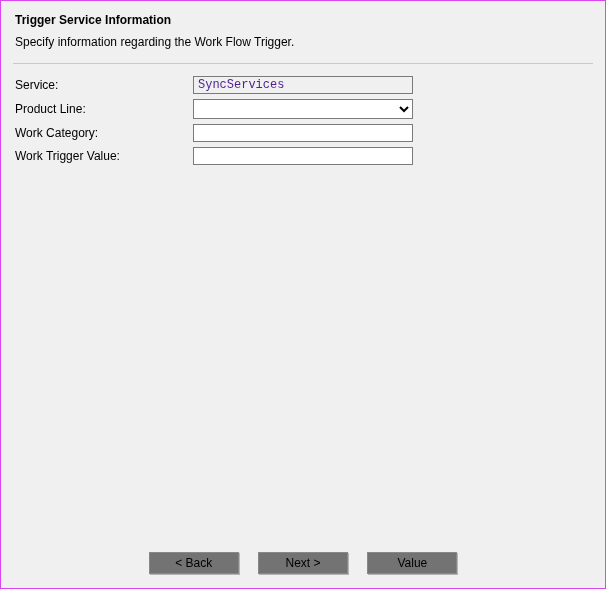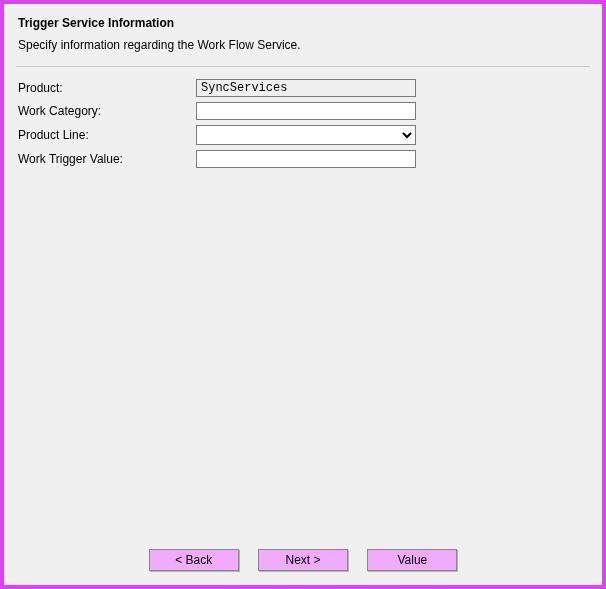--- a/index.html
+++ b/index.html
@@ -10,21 +10,21 @@
     font-family: Arial, sans-serif;
     font-size: 12px;
     background: #f0f0f0;
     color: #000;
     overflow: hidden;
   }
   .dialog {
     box-sizing: border-box;
     width: 606px;
     height: 589px;
-    border: 4px solid #d946ef;
+    border: 1px solid #d946ef;
     background: #f0f0f0;
     position: relative;
     padding: 10px 12px 50px 12px;
   }
   .title {
     font-weight: bold;
     font-size: 12px;
     margin: 2px 0 8px 2px;
   }
   .subtitle {
@@ -61,21 +61,21 @@
     font-family: Arial, sans-serif;
     font-size: 12px;
     padding: 0 4px;
   }
   .text-disabled {
     box-sizing: border-box;
     width: 220px;
     height: 18px;
     border: 1px solid #7a7a7a;
     background: #f0f0f0;
-    color: #000000;
+    color: #4c1d95;
     font-family: "Courier New", monospace;
     font-size: 12px;
     padding: 0 4px;
     line-height: 16px;
     overflow: hidden;
     white-space: nowrap;
   }
   .select {
     box-sizing: border-box;
     width: 220px;
@@ -93,59 +93,59 @@
     bottom: 14px;
     text-align: center;
   }
   .btn {
     display: inline-block;
     box-sizing: border-box;
     width: 90px;
     height: 22px;
     margin: 0 8px;
     border: 1px solid #888;
-    background: #f0abfc;
+    background: #737373;
     font-family: Arial, sans-serif;
     font-size: 12px;
     cursor: pointer;
     padding: 0;
     box-shadow: 1px 1px 0 rgba(0,0,0,0.25);
   }
 </style>
 </head>
 <body>
 
 <div class="dialog">
 
   <div class="title">Trigger Service Information</div>
-  <div class="subtitle">Specify information regarding the Work Flow Service.</div>
+  <div class="subtitle">Specify information regarding the Work Flow Trigger.</div>
   <hr class="separator">
 
   <div class="form">
 
     <div class="row">
-      <div class="lbl">Product:</div>
+      <div class="lbl">Service:</div>
       <div class="field">
         <div class="text-disabled">SyncServices</div>
-      </div>
-    </div>
-
-    <div class="row">
-      <div class="lbl">Work Category:</div>
-      <div class="field">
-        <input type="text" class="text-input" value="" style="">
       </div>
     </div>
 
     <div class="row">
       <div class="lbl">Product Line:</div>
       <div class="field">
         <select class="select" value="">
           <option></option>
         </select>
+      </div>
+    </div>
+
+    <div class="row">
+      <div class="lbl">Work Category:</div>
+      <div class="field">
+        <input type="text" class="text-input" value="" style="">
       </div>
     </div>
 
     <div class="row">
       <div class="lbl">Work Trigger Value:</div>
       <div class="field">
         <input type="text" class="text-input" value="" style="">
       </div>
     </div>
 

